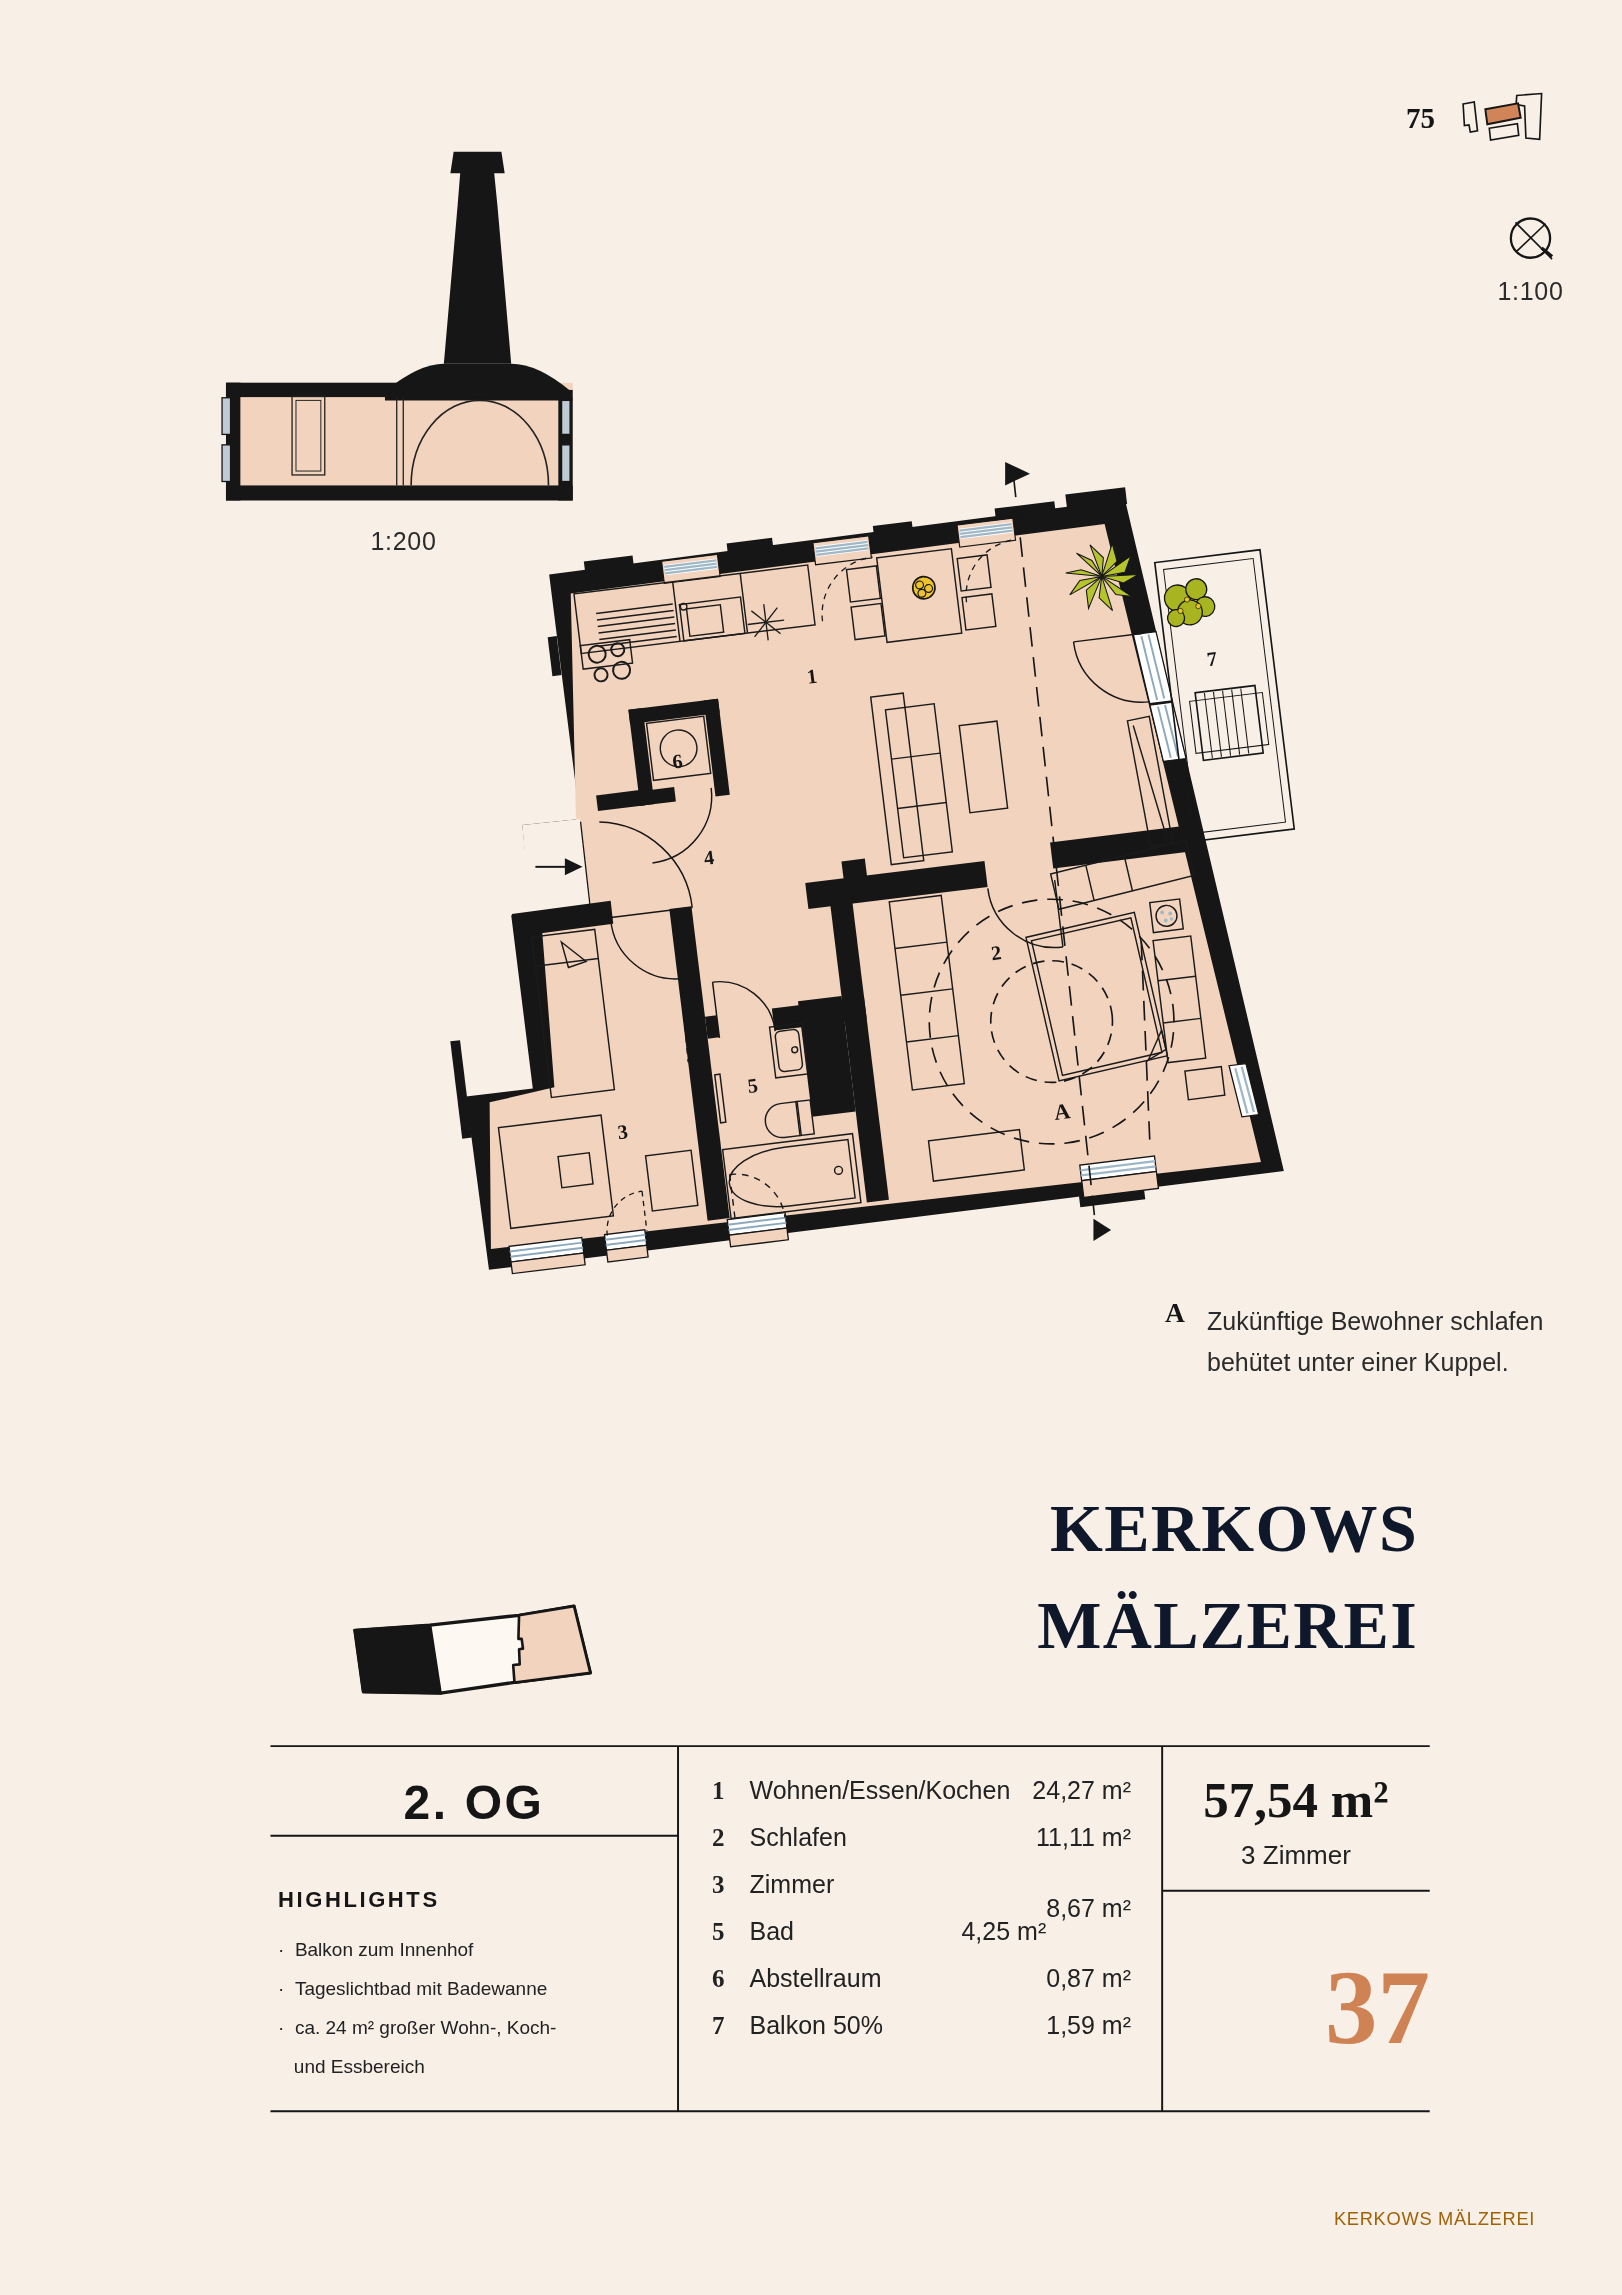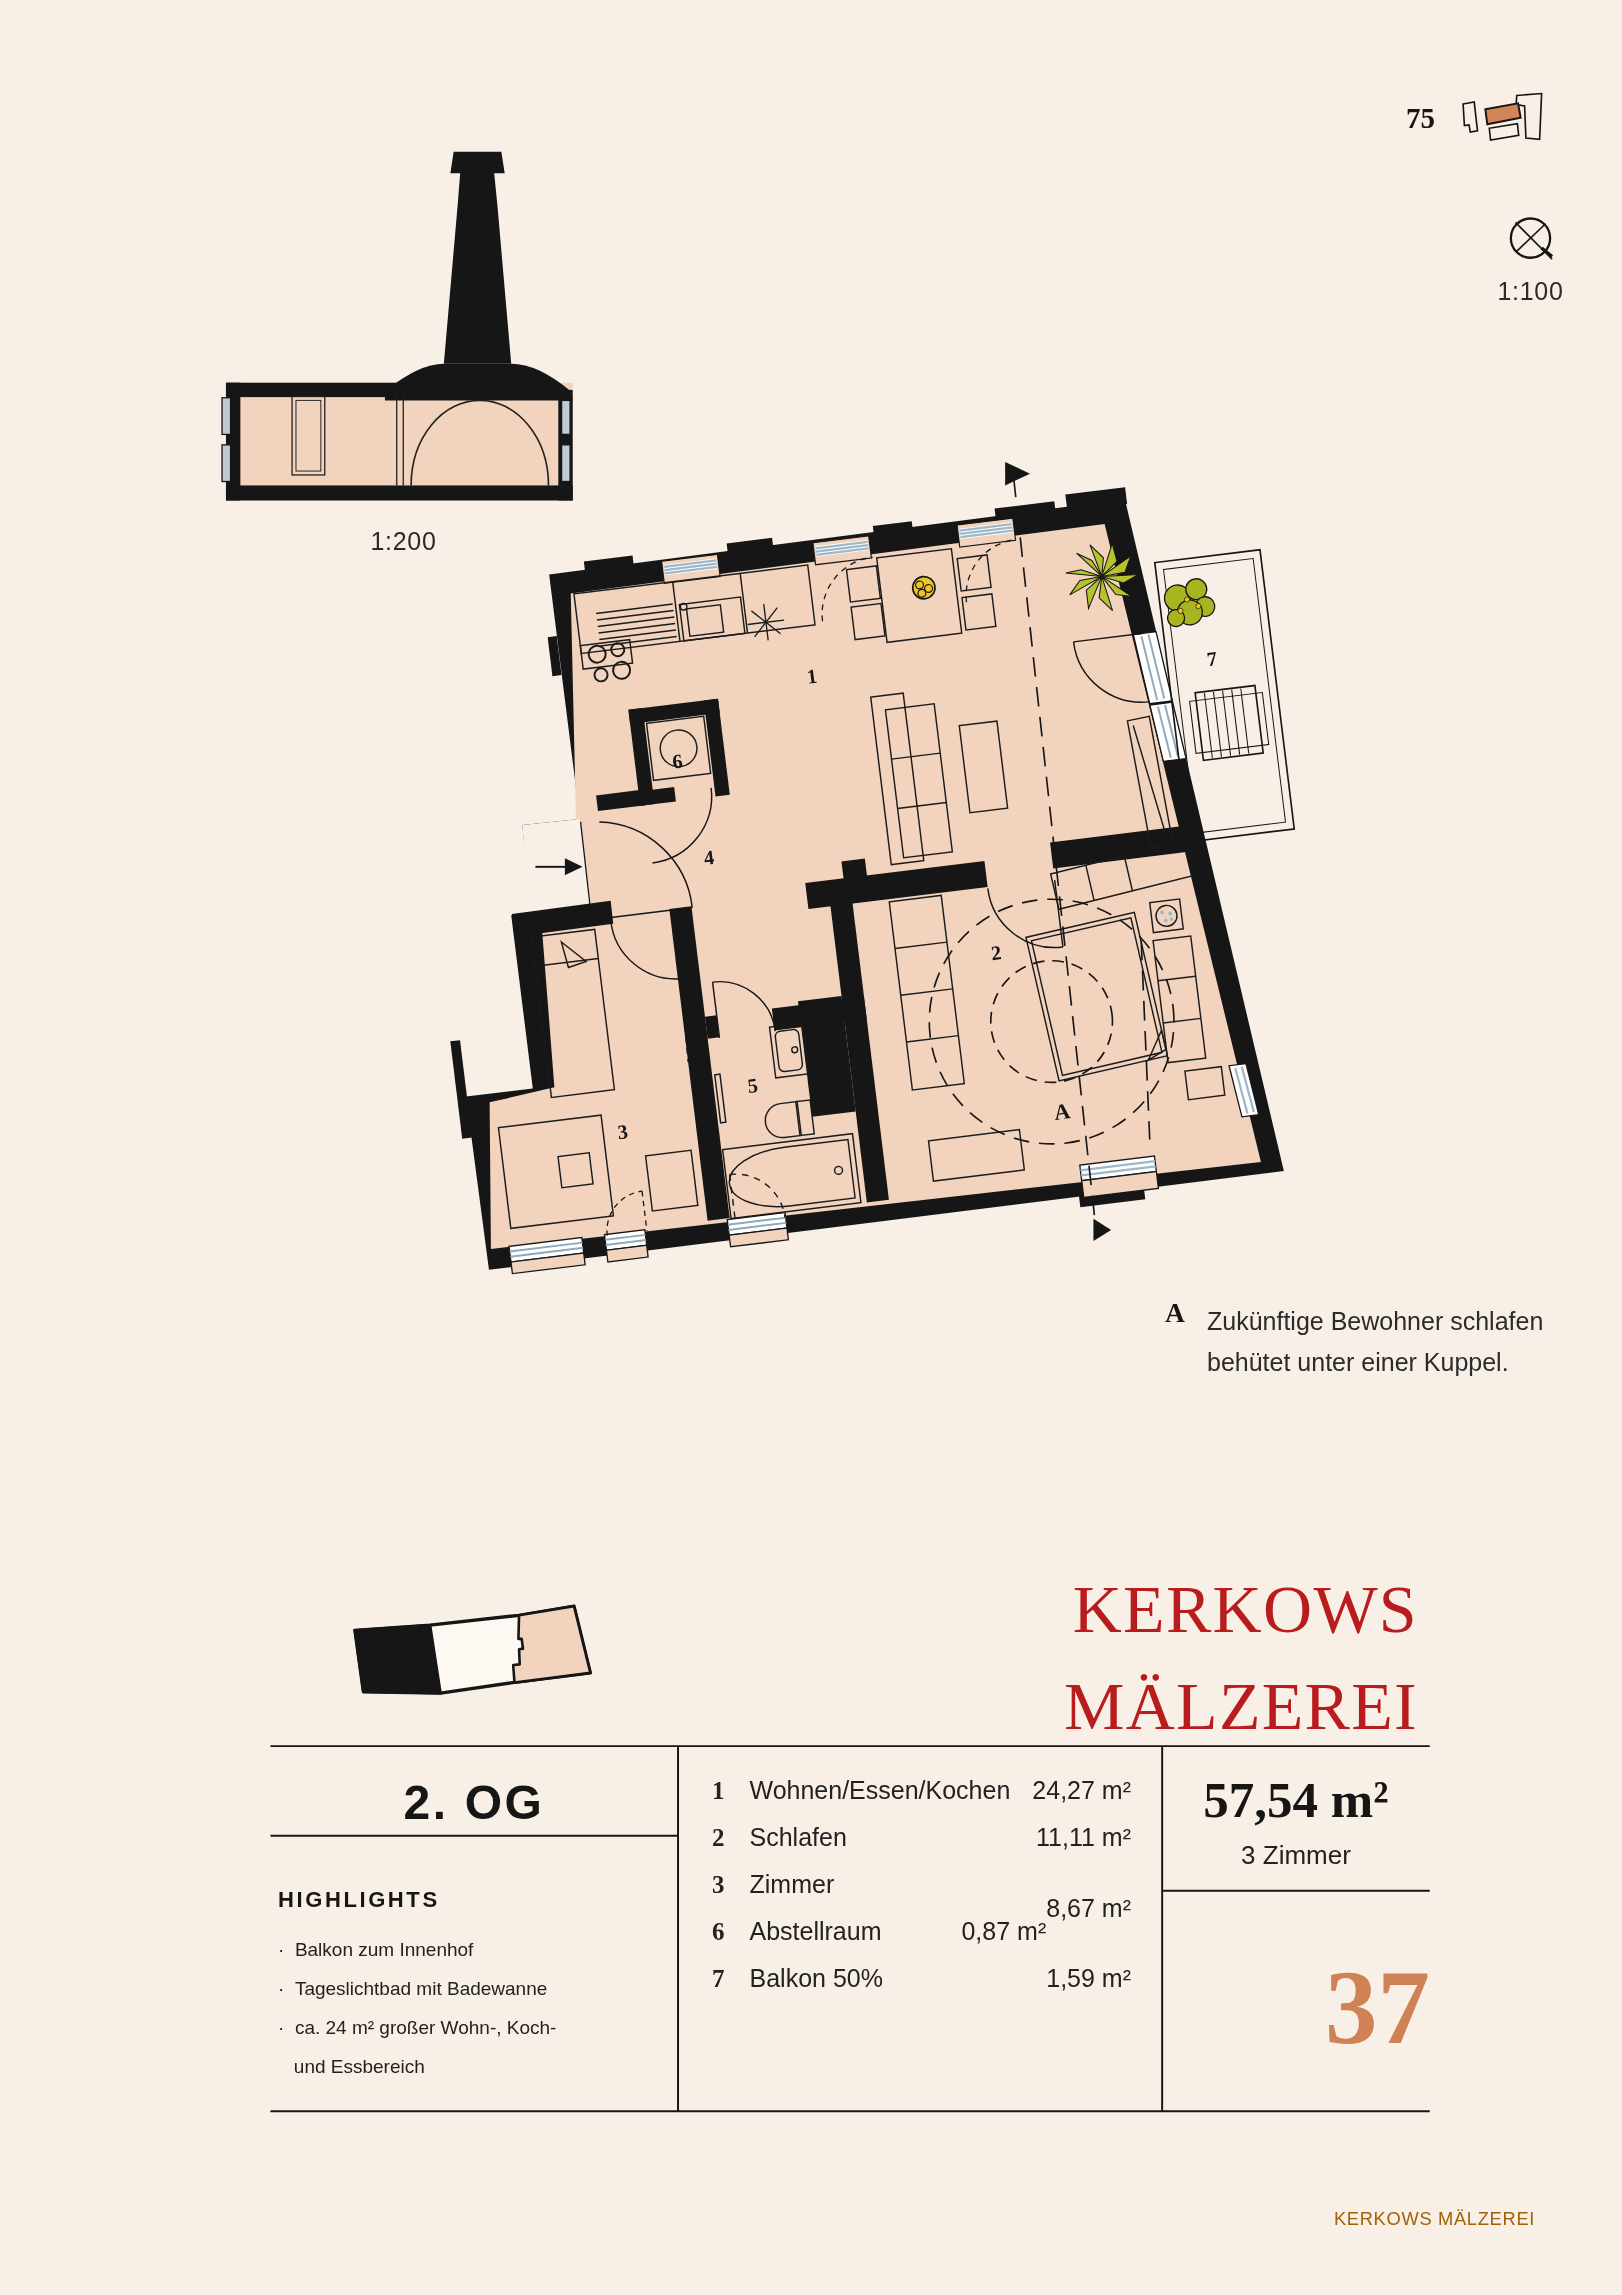--- a/index.html
+++ b/index.html
@@ -392,30 +392,31 @@
   </g>
 </svg>
 
 <div class="abs ser" style="left:1406px;top:102px;width:52px;font-size:29px;font-weight:bold;color:#161616;">75</div>
 <div class="abs" style="left:1475px;top:277px;width:111px;text-align:center;font-size:25px;color:#2b2b2b;letter-spacing:0.7px;">1:100</div>
 <div class="abs" style="left:351px;top:527px;width:105px;text-align:center;font-size:25px;color:#2b2b2b;letter-spacing:0.7px;">1:200</div>
 
 <div class="abs ser" style="left:1165px;top:1297px;font-size:27.5px;font-weight:bold;color:#161616;">A</div>
 <div class="abs" style="left:1207px;top:1301px;font-size:25px;color:#2b2b2b;line-height:41px;">Zukünftige Bewohner schlafen<br>behütet unter einer Kuppel.</div>
 
-<div class="abs ser" style="left:654px;top:1561px;width:764px;text-align:right;font-size:68px;line-height:97px;font-weight:normal;color:#b91c1c;letter-spacing:1.3px;">KERKOWS<br>MÄLZEREI</div>
+<div class="abs ser" style="left:654px;top:1480px;width:764px;text-align:right;font-size:68px;line-height:97px;font-weight:bold;color:#0f172a;letter-spacing:1.3px;">KERKOWS<br>MÄLZEREI</div>
 
 <div class="abs" style="left:270px;top:1775px;width:408px;text-align:center;font-size:48px;font-weight:bold;color:#161616;letter-spacing:2.6px;">2. OG</div>
 <div class="abs" style="left:278px;top:1887px;font-size:22px;font-weight:bold;color:#161616;letter-spacing:2.6px;">HIGHLIGHTS</div>
 <div class="abs" style="left:278px;top:1930px;font-size:19px;color:#222;line-height:39px;">·&nbsp;&nbsp;Balkon zum Innenhof<br>·&nbsp;&nbsp;Tageslichtbad mit Badewanne<br>·&nbsp;&nbsp;ca. 24 m² großer Wohn-, Koch-<br>&nbsp;&nbsp;&nbsp;und Essbereich</div>
 
 <div class="abs" style="left:712px;top:1776px;width:419px;font-size:25px;color:#222;">
   <div style="height:47px"><span class="ser" style="font-weight:bold;">1</span><span style="display:inline-block;width:25px;"></span>Wohnen/Essen/Kochen<span style="float:right;">24,27 m²</span></div>
   <div style="height:47px"><span class="ser" style="font-weight:bold;">2</span><span style="display:inline-block;width:25px;"></span>Schlafen<span style="float:right;">11,11 m²</span></div>
   <div style="height:47px"><span class="ser" style="font-weight:bold;">3</span><span style="display:inline-block;width:25px;"></span>Zimmer<span style="float:right;margin-top:24px;">8,67 m²</span></div>
+  <div style="height:47px"><span class="ser" style="font-weight:bold;">5</span><span style="display:inline-block;width:25px;"></span>Bad<span style="float:right;">4,25 m²</span></div>
   <div style="height:47px"><span class="ser" style="font-weight:bold;">6</span><span style="display:inline-block;width:25px;"></span>Abstellraum<span style="float:right;">0,87 m²</span></div>
   <div style="height:47px"><span class="ser" style="font-weight:bold;">7</span><span style="display:inline-block;width:25px;"></span>Balkon 50%<span style="float:right;">1,59 m²</span></div>
 </div>
 
 <div class="abs ser" style="left:1162px;top:1771px;width:268px;text-align:center;font-size:51px;font-weight:bold;color:#161616;">57,54 m²</div>
 <div class="abs" style="left:1162px;top:1840px;width:268px;text-align:center;font-size:26px;color:#222;">3 Zimmer</div>
 <div class="abs ser" style="left:1162px;top:1947px;width:268px;text-align:right;font-size:105px;font-weight:bold;color:#CF8355;">37</div>
 
 <div class="abs" style="left:1271px;top:2208px;width:327px;text-align:center;font-size:18.3px;color:#a16207;letter-spacing:0.7px;">KERKOWS MÄLZEREI</div>
 

